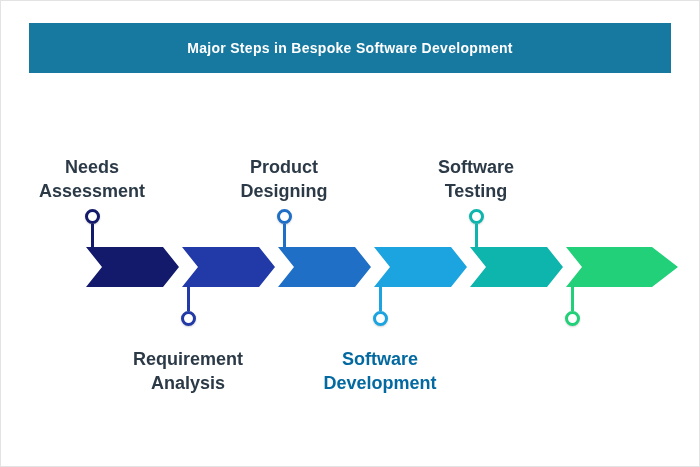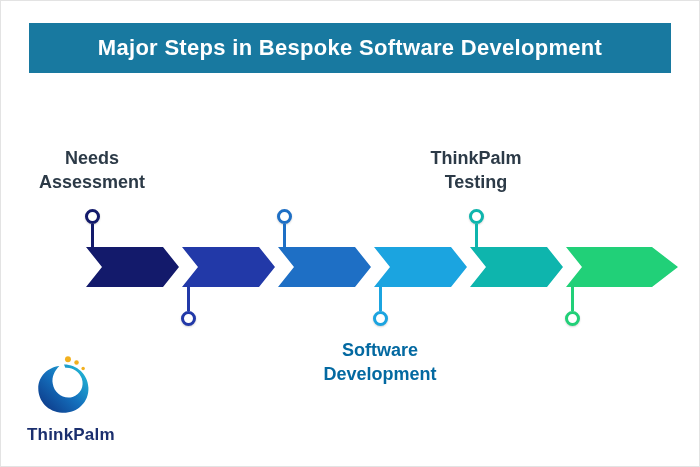--- a/index.html
+++ b/index.html
@@ -6,56 +6,57 @@
   .canvas{
     position:relative;width:700px;height:467px;background:#ffffff;
     border:1px solid #e3e3e3;box-sizing:border-box;overflow:hidden;
     font-family:"Liberation Sans", sans-serif;margin:0 auto;
   }
   .banner{
     position:absolute;left:28px;top:22px;right:28px;height:50px;
     display:flex;align-items:center;justify-content:center;
   }
   .banner .title{
-    color:#ffffff;font-weight:bold;font-size:22px;letter-spacing:0.3px;
+    color:#ffffff;font-weight:bold;font-size:14px;letter-spacing:0.3px;
   }
   .band{position:absolute;left:85px;top:246px;display:flex;gap:3px;}
   .seg{
     height:40px;width:93px;
     clip-path:polygon(0 0, calc(100% - 16px) 0, 100% 50%, calc(100% - 16px) 100%, 0 100%, 16px 50%);
   }
   .seg.last{
     width:112px;
     clip-path:polygon(0 0, calc(100% - 26px) 0, 100% 50%, calc(100% - 26px) 100%, 0 100%, 16px 50%);
   }
   .marker{position:absolute;width:16px;display:flex;flex-direction:column;align-items:center;}
   .marker .ring{
     width:9px;height:9px;border:3px solid var(--c,#333);border-radius:50%;
     background:#fff;box-shadow:0 1px 2px rgba(0,0,0,0.18);
   }
   .marker .stem{width:3px;height:24px;background:var(--c,#333);}
   .lbl{
     position:absolute;width:140px;text-align:center;font-weight:bold;
-    font-size:18px;line-height:1.32;color:#2c3a47;
+    font-size:18px;line-height:1.32;color:#2c3a47;margin-top:9px;
   }
   .logo{position:absolute;left:26px;top:352px;width:110px;text-align:left;}
   .logo svg{display:block;margin-left:4px;}
   .logo .logo-text{font-weight:bold;font-size:17px;margin-top:4px;letter-spacing:0.2px;}
 </style>
 </head>
 <body>
 
 <div class="canvas">
 
   <div class="banner" style="background-color: rgb(24, 121, 160);">
     <div class="title">Major Steps in Bespoke Software Development</div>
   </div>
 
   <div class="lbl" style="left: 21px; top: 146px; color: rgb(44, 58, 71);">Needs Assessment</div>
-  <div class="lbl" style="left: 405px; top: 146px; color: rgb(44, 58, 71);">ThinkPalm Testing</div>
+  <div class="lbl" style="left: 213px; top: 146px; color: rgb(44, 58, 71);">Product Designing</div>
+  <div class="lbl" style="left: 405px; top: 146px; color: rgb(44, 58, 71);">Software Testing</div>
 
   <div class="marker" style="left: 83px; top: 208px; --c: #131A6B;">
     <div class="ring"></div>
     <div class="stem"></div>
   </div>
   <div class="marker" style="left: 275px; top: 208px; --c: #1E6FC5;">
     <div class="ring"></div>
     <div class="stem"></div>
   </div>
   <div class="marker" style="left: 467px; top: 208px; --c: #0EB5AD;">
@@ -78,35 +79,17 @@
   </div>
   <div class="marker" style="left: 371px; top: 286px; --c: #1BA4E0;">
     <div class="stem"></div>
     <div class="ring"></div>
   </div>
   <div class="marker" style="left: 563px; top: 286px; --c: #21D078;">
     <div class="stem"></div>
     <div class="ring"></div>
   </div>
 
+  <div class="lbl" style="left: 117px; top: 338px; color: rgb(44, 58, 71);">Requirement Analysis</div>
   <div class="lbl" style="left: 309px; top: 338px; color: #0369a1;">Software Development</div>
 
-  <div class="logo">
-    <svg width="66" height="68" viewBox="0 0 100 100">
-      <defs>
-        <linearGradient id="lg" x1="0" y1="1" x2="1" y2="0">
-          <stop offset="0" stop-color="#0D2F7E"></stop>
-          <stop offset="0.5" stop-color="#1470BD"></stop>
-          <stop offset="1" stop-color="#26C6DA"></stop>
-        </linearGradient>
-      </defs>
-      <path d="M50 16 C 70 16, 86 31, 87 51 C 88 73, 70 90, 47 89
-               C 26 88, 11 72, 11 52 C 11 34, 25 20, 43 18
-               C 36 25, 31 34, 33 45 C 35 59, 49 69, 63 65
-               C 75 61, 81 49, 77 37 C 73 27, 63 20, 52 21 Z" fill="url(#lg)"></path>
-      <circle cx="56" cy="8" r="4.5" fill="#F2B01E"></circle>
-      <circle cx="69" cy="13" r="3.4" fill="#F2B01E"></circle>
-      <circle cx="79" cy="22" r="2.6" fill="#F2B01E"></circle>
-    </svg>
-    <div class="logo-text" style="color: rgb(27, 47, 110);">ThinkPalm</div>
-  </div>
 
 </div>
 
 </body></html>

